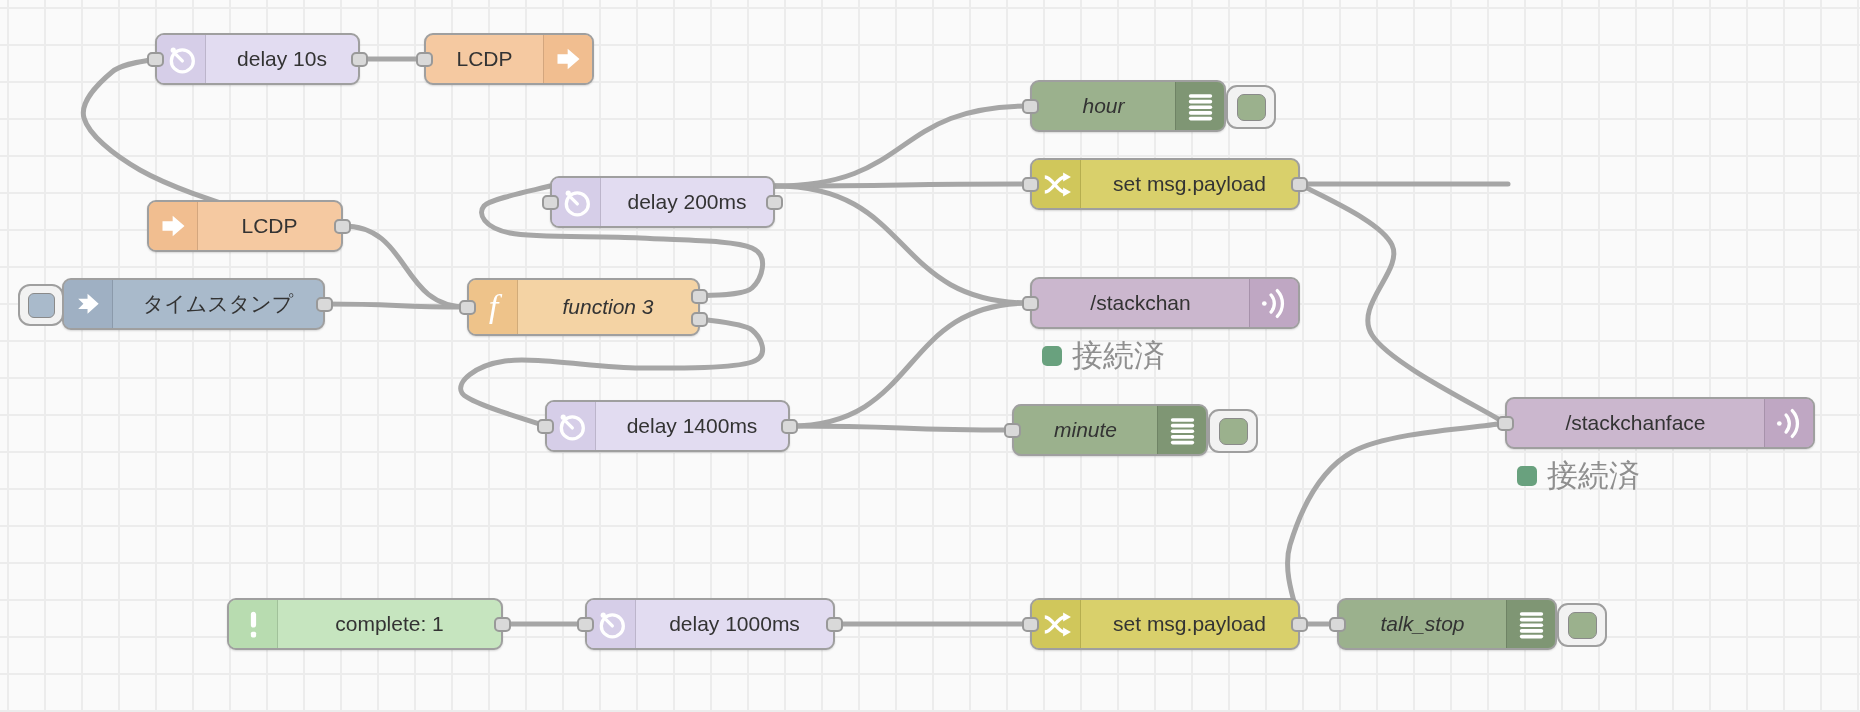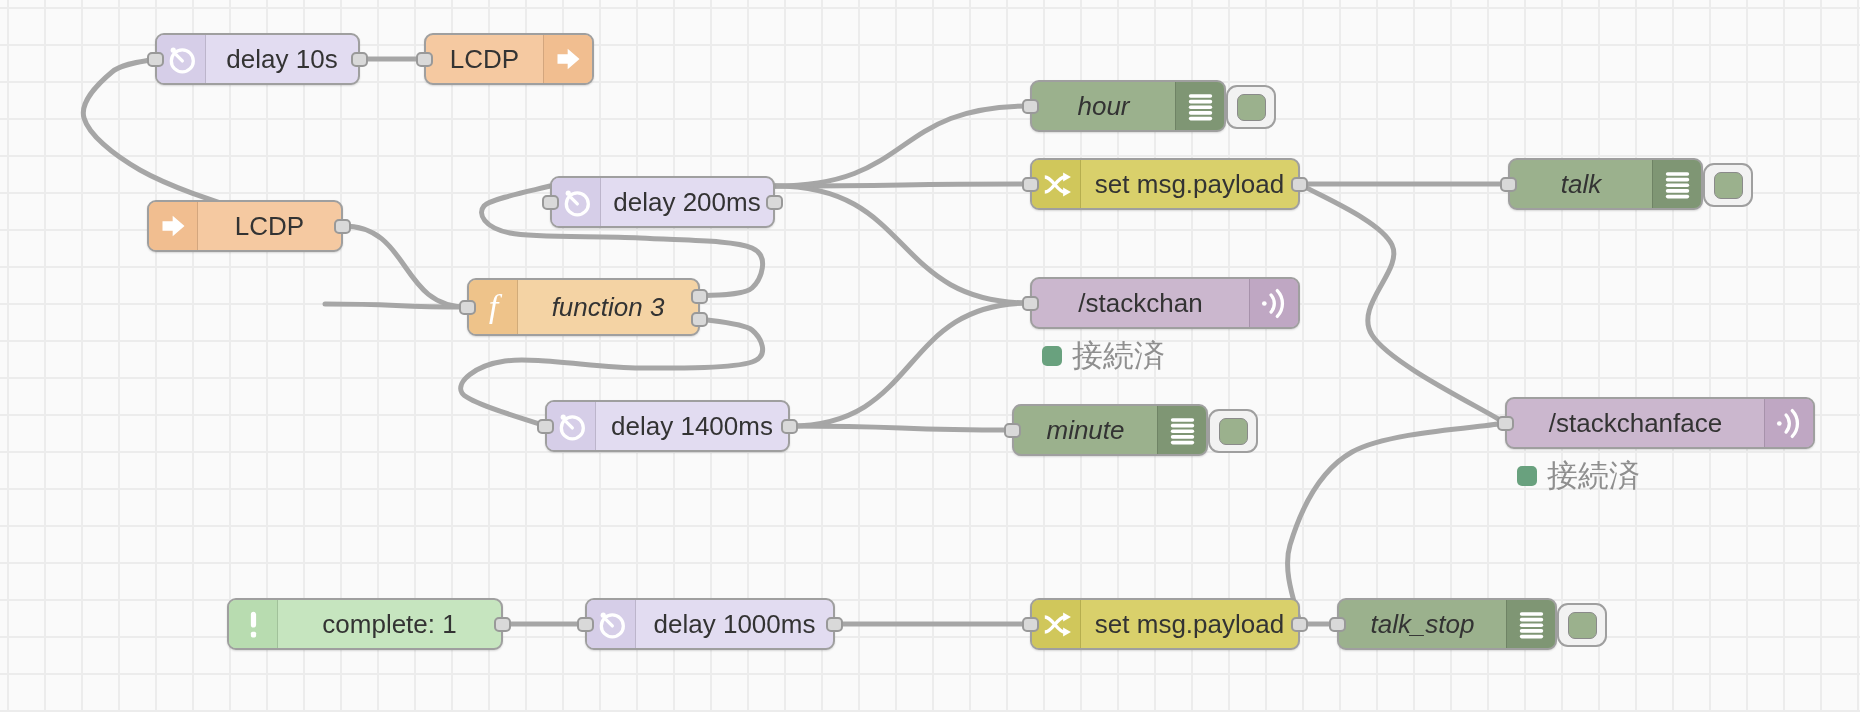--- a/index.html
+++ b/index.html
@@ -23,21 +23,21 @@
     border:2px solid #9f9f9f;border-radius:9px;
     box-sizing:border-box;display:flex;align-items:stretch;
     box-shadow:0 1px 2px rgba(0,0,0,.14);
   }
   .icon-zone{flex:0 0 48px;display:flex;align-items:center;justify-content:center;}
   .icon-zone.left{border-right:1px solid rgba(0,0,0,.12);border-radius:7px 0 0 7px;}
   .icon-zone.right{border-left:1px solid rgba(0,0,0,.12);border-radius:0 7px 7px 0;}
   .icon-zone svg{width:33px;height:33px;display:block;}
   .label{
     flex:1;display:flex;align-items:center;justify-content:center;
-    font-size:26px;color:#333;white-space:nowrap;padding:0 8px;overflow:hidden;
+    font-size:21px;color:#333;white-space:nowrap;padding:0 8px;overflow:hidden;
   }
   .label.italic{font-style:italic;}
   .port{
     position:absolute;width:17px;height:15px;z-index:3;
     background:#d9d9d9;border:2px solid #999;border-radius:5px;box-sizing:border-box;
   }
   .port.in{left:-10px;}
   .port.out{right:-10px;}
   .inject-button{
     position:absolute;left:-46px;top:4px;width:46px;height:42px;
@@ -133,44 +133,40 @@
           <path d="M3.5 6.5 C9 6.5 12.5 17.5 18 17.5" stroke="#fff" stroke-width="2.5"></path>
           <path d="M3.5 17.5 C9 17.5 12.5 6.5 18 6.5" stroke="#fff" stroke-width="2.5"></path>
           <path d="M16.8 3.2 L22.5 6.5 L16.8 9.8 Z" fill="#fff"></path>
           <path d="M16.8 14.2 L22.5 17.5 L16.8 20.8 Z" fill="#fff"></path>
         </svg>
       </div>
       <div class="label">set msg.payload</div>
       <div class="port in" style="top: 16.5px;"></div>
       <div class="port out" style="top: 16.5px;"></div>
     </div>
-    <div class="node" style="left: 1508px; top: 158px; width: 195px; height: 52px; background: rgb(155, 177, 141);">
-      <div class="label italic">talk</div>
-      <div class="icon-zone right" style="background: rgb(127, 150, 116);">
-        <svg viewBox="0 0 24 24">
-          <rect x="3.5" y="3" width="17" height="2.7" rx="1.3" fill="#fff"></rect>
-          <rect x="3.5" y="7.1" width="17" height="2.7" rx="1.3" fill="#fff"></rect>
-          <rect x="3.5" y="11.2" width="17" height="2.7" rx="1.3" fill="#fff"></rect>
-          <rect x="3.5" y="15.3" width="17" height="2.7" rx="1.3" fill="#fff"></rect>
-          <rect x="3.5" y="19.4" width="17" height="2.7" rx="1.3" fill="#fff"></rect>
-        </svg>
-      </div>
-      <div class="port in" style="top: 16.5px;"></div>
-      <div class="debug-toggle">
-        <div class="inner" style="background: rgb(155, 177, 141);"></div>
-      </div>
-    </div>
     <div class="node" style="left: 147px; top: 200px; width: 196px; height: 52px; background: rgb(245, 201, 161);">
       <div class="icon-zone left" style="background: rgb(241, 190, 144);">
         <svg viewBox="0 0 24 24">
           <path d="M4 8.2 h7.4 V4.2 L20 11.6 11.4 19 V15 H4 Z" fill="#fff"></path>
         </svg>
       </div>
       <div class="label">LCDP</div>
       <div class="port out" style="top: 16.5px;"></div>
+    </div>
+    <div class="node" style="left: 62px; top: 278px; width: 263px; height: 52px; background: rgb(169, 186, 203);">
+      <div class="icon-zone left" style="background: rgb(159, 176, 195);">
+        <svg viewBox="0 0 24 24">
+          <path d="M4.5 7.8 h6.8 V4.2 L19.4 11.5 11.3 18.8 V15.2 H4.5 L8.3 11.5 Z" fill="#fff"></path>
+        </svg>
+      </div>
+      <div class="label">タイムスタンプ</div>
+      <div class="port out" style="top: 16.5px;"></div>
+      <div class="inject-button">
+        <div class="inner" style="background: rgb(169, 186, 203);"></div>
+      </div>
     </div>
     <div class="node" style="left: 467px; top: 278px; width: 233px; height: 58px; background: rgb(244, 211, 164);">
       <div class="icon-zone left" style="background: rgb(238, 195, 138);">
         <svg viewBox="0 0 24 24">
           <text x="12" y="19.5" font-size="25" font-family="Liberation Serif, serif" font-style="italic" fill="#fff" text-anchor="middle">f</text>
         </svg>
       </div>
       <div class="label italic">function 3</div>
       <div class="port in" style="top: 19.5px;"></div>
       <div class="port out" style="top: 8.5px;"></div>

